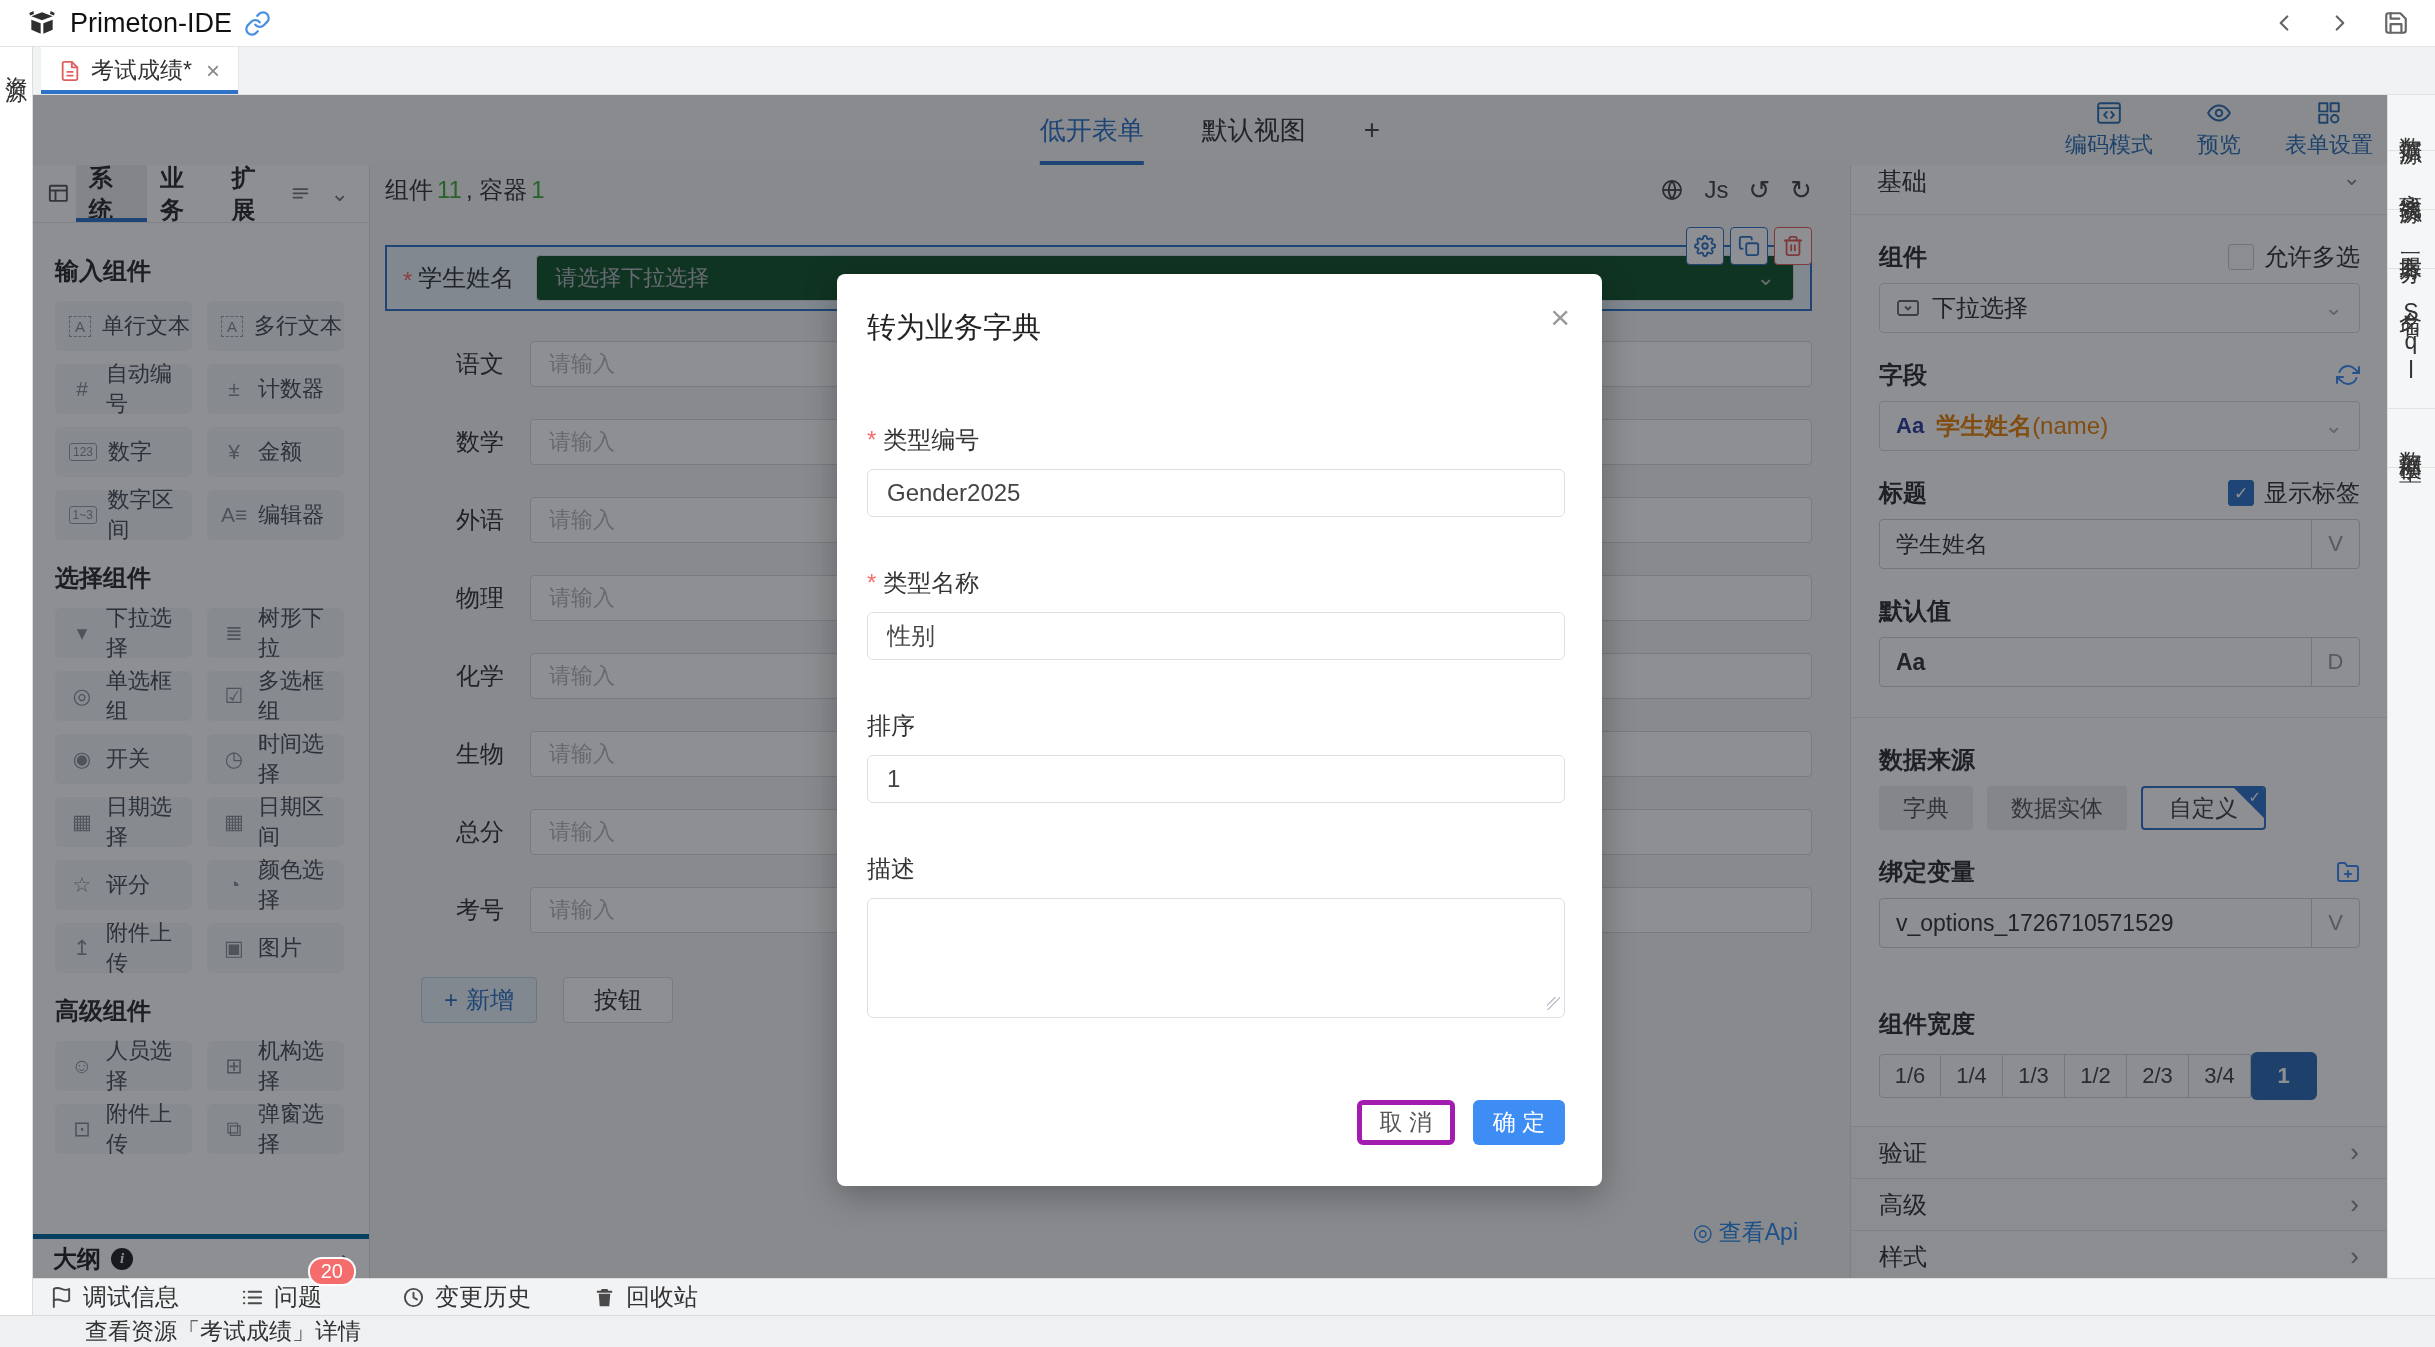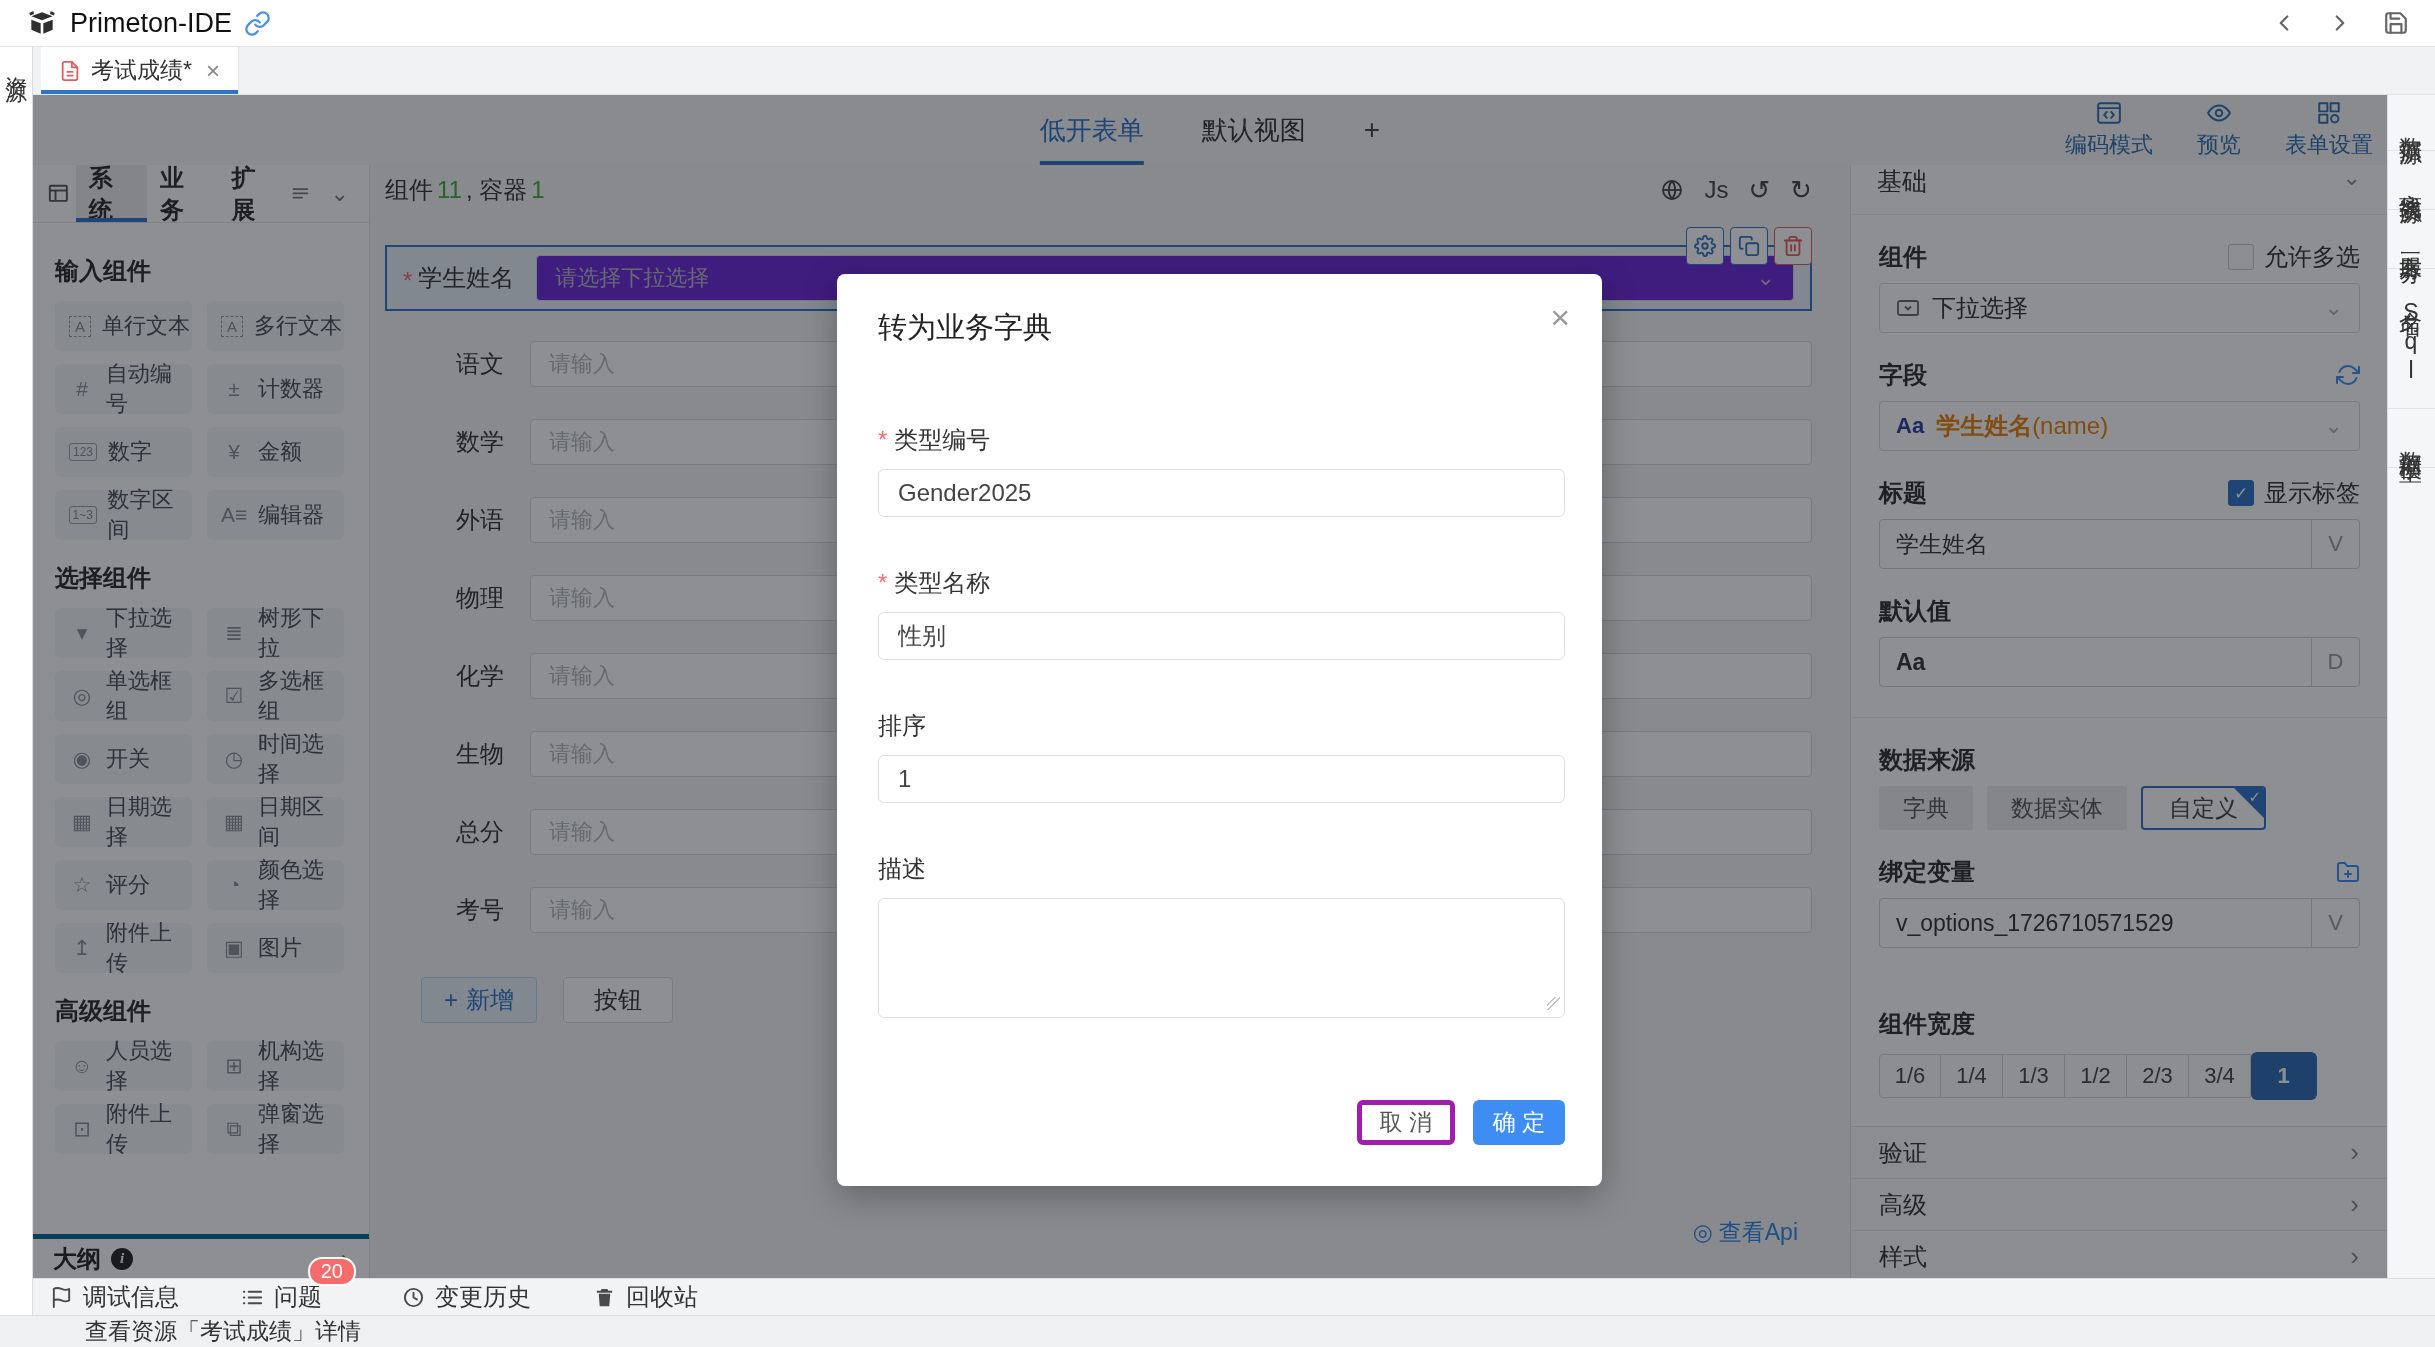--- a/index.html
+++ b/index.html
@@ -90,21 +90,21 @@
   .bc-num { color:#3fae3f; margin:0 4px; }
   .canvas-tools { margin-left:auto; display:flex; align-items:center; gap:20px; color:#444; }
   .canvas-tools svg { width:24px; height:24px; }
   .tool-txt { font-size:26px; line-height:1; cursor:pointer; }
   .js-label { font-size:24px; font-weight:500; cursor:pointer; }
 
   .selected-row { margin-top:30px; height:66px; border:2px solid #2e73c8; background:#e9f1fb;
     display:flex; align-items:center; padding:0 16px; position:relative; }
   .req-star { color:#f56c6c; font-size:24px; margin-right:6px; margin-top:6px; }
   .sel-label { font-size:24px; color:#333; }
-  .sel-input { flex:1; margin-left:22px; height:46px; background:#6d28d9; border:1px solid #d9d9d9;
+  .sel-input { flex:1; margin-left:22px; height:46px; background:#14532d; border:1px solid #d9d9d9;
     border-radius:4px; display:flex; align-items:center; padding:0 18px; }
   .placeholder-text { font-size:22px; color:#b4b9c0; }
   .sel-input .chev { margin-left:auto; color:#c0c0c0; font-size:22px; }
   .row-actions { position:absolute; top:-20px; right:-2px; display:flex; gap:6px; }
   .act-btn { width:38px; height:38px; background:#fff; border-radius:4px; display:flex; align-items:center;
     justify-content:center; cursor:pointer; }
   .act-btn svg { width:22px; height:22px; }
   .act-blue { border:1px solid #2e73c8; color:#2e73c8; }
   .act-red { border:1px solid #e25d5d; color:#e25d5d; }
 
@@ -167,21 +167,21 @@
     border-radius:6px; font-weight:600; }
   .prop-sections { margin:26px -27px 0 -28px; border-top:1px solid #e6e6e6; }
   .p-section { height:52px; display:flex; align-items:center; padding:0 28px; border-bottom:1px solid #e6e6e6;
     font-size:24px; color:#333; background:#fbfbfc; cursor:pointer; }
   .p-section .chev { margin-left:auto; color:#888; font-size:26px; }
 
   
   .overlay { position:absolute; left:33px; top:95px; width:2354px; height:1183px;
     background:rgba(13,17,23,0.47); z-index:50; }
   .modal { position:absolute; left:837px; top:274px; width:765px; height:912px; background:#fff;
-    border-radius:8px; box-shadow:0 10px 34px rgba(0,0,0,0.28); z-index:60; padding:0 37px 0 41px; }
+    border-radius:8px; box-shadow:0 10px 34px rgba(0,0,0,0.28); z-index:60; padding:0 37px 0 30px; }
   .modal-title { margin-top:34px; font-size:29px; font-weight:500; color:#222; }
   .modal-close { position:absolute; top:26px; right:32px; font-size:34px; color:#999; line-height:1;
     font-weight:300; cursor:pointer; }
   .m-label { display:flex; align-items:flex-start; gap:7px; font-size:24px; color:#333; }
   .m-label .req-star { margin:2px 0 0; }
   .mt-title { margin-top:76px; }
   .mt-sec { margin-top:50px; }
   .m-input { margin-top:13px; width:100%; height:48px; border:1px solid #dcdfe6; border-radius:6px;
     font-size:24px; color:#444; padding:0 19px; outline:none; font-family:inherit; }
   .ta-wrap { position:relative; margin-top:13px; }

